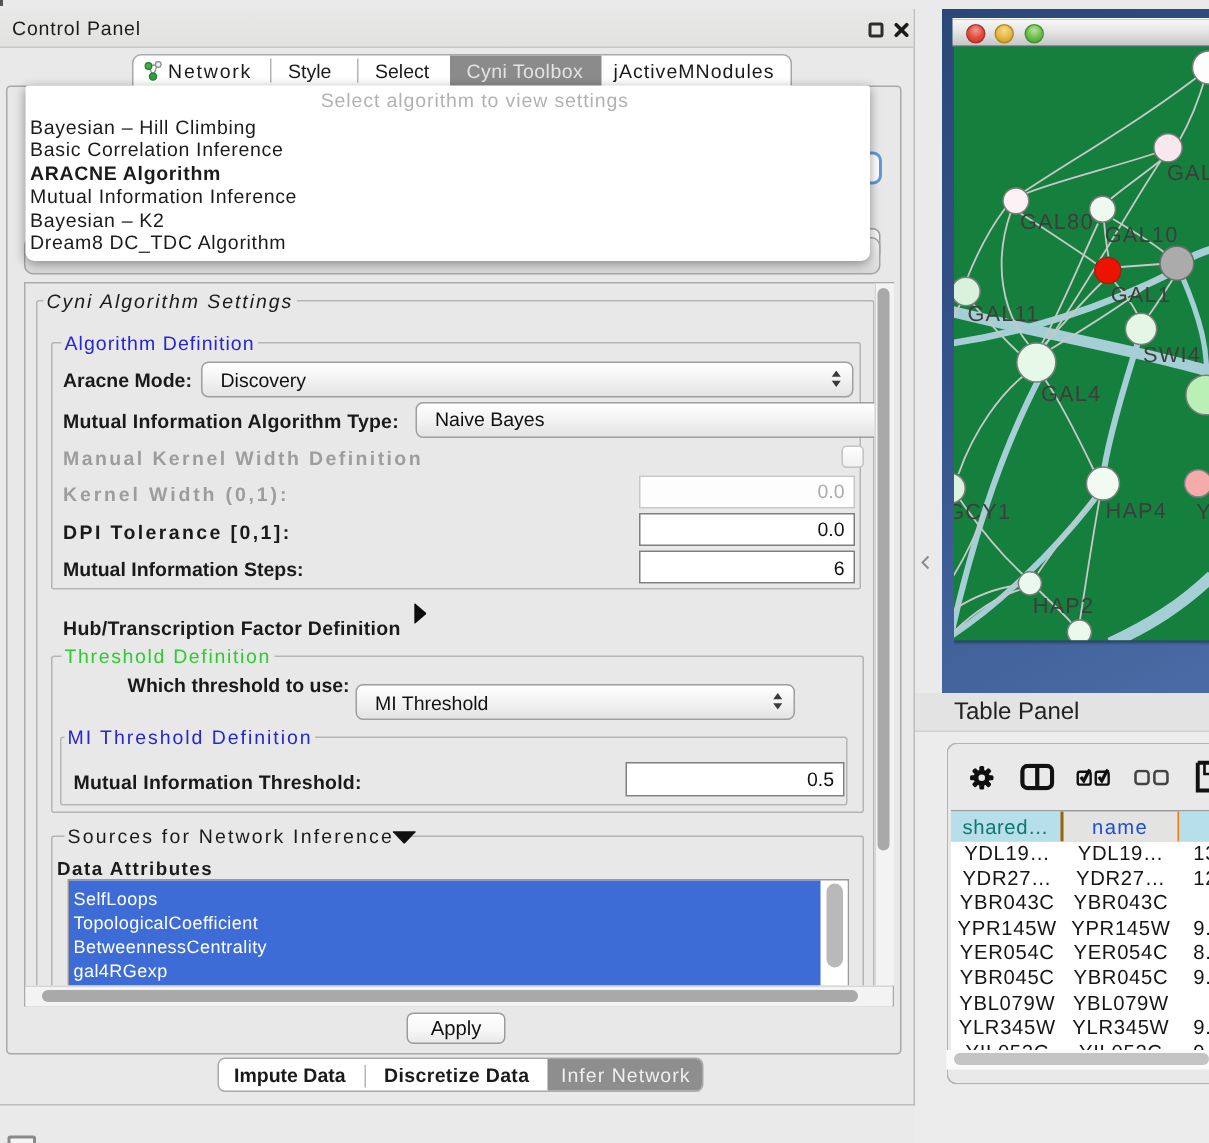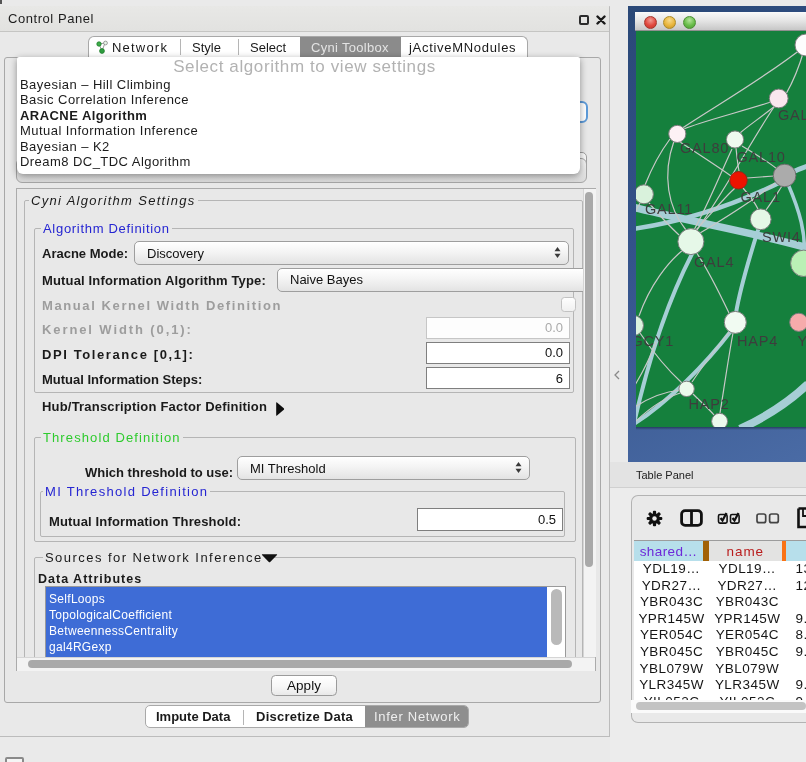--- a/index.html
+++ b/index.html
@@ -86,29 +86,29 @@
         </svg>
     </div>
     <div class="lbl dis" style="left:25px;top:108.5px;letter-spacing:1.6px;">Manual Kernel Width Definition</div>
     <div class="ab" style="left:544px;top:107.5px;width:13px;height:13px;border:1px solid #c2c2c2;border-radius:3.5px;background:linear-gradient(#fefefe,#f0f0f0);"></div>
     <div class="lbl dis" style="left:25px;top:133px;letter-spacing:1.9px;">Kernel Width (0,1):</div>
     <div class="fld" style="left:409px;top:127.5px;width:144px;height:22px;border-color:#c6c6c6;background:#fdfdfd;color:#ababab;box-sizing:border-box;">0.0</div>
     <div class="lbl" style="left:25px;top:158px;letter-spacing:1.6px;">DPI Tolerance [0,1]:</div>
     <div class="fld" style="left:409px;top:152.5px;width:144px;height:22px;box-sizing:border-box;">0.0</div>
     <div class="lbl" style="left:25px;top:183px;">Mutual Information Steps:</div>
     <div class="fld" style="left:409px;top:178px;width:144px;height:22px;box-sizing:border-box;">6</div>
-    <div class="lbl" style="left:25px;top:210px;letter-spacing:0.2px;">Hub/Transcription Factor Definition</div>
+    <div class="lbl" style="left:25px;top:222px;letter-spacing:0.2px;">Hub/Transcription Factor Definition</div>
     <svg class="ab" style="left:258px;top:211.5px;" width="10" height="16" viewBox="0 0 10 16">
         <path d="M1.2 1.8 Q1.2 0.9 2 1.5 L8.8 7.3 Q9.5 8 8.8 8.7 L2 14.5 Q1.2 15.1 1.2 14.2 Z" fill="#0d0d0d"></path>
       </svg>
 
     <div class="grp" style="left:17px;top:248px;width:540px;height:103px;">
       <span class="ttl" style="color:#2ecb2e;left:6px;letter-spacing:1.1px;">Threshold Definition</span>
     </div>
-    <div class="lbl" style="left:68px;top:260px;margin-top:16px;">Which threshold to use:</div>
+    <div class="lbl" style="left:68px;top:260px;">Which threshold to use:</div>
     <div class="combo" style="left:220px;top:267px;width:291px;height:22px;">
       <span class="ct">MI Threshold</span>
       <svg width="7" height="11" viewBox="0 0 7 11">
           <path d="M3.5 0 L6.5 4.2 L0.5 4.2 Z" fill="#3a3a3a"></path>
           <path d="M3.5 11 L6.5 6.8 L0.5 6.8 Z" fill="#3a3a3a"></path>
         </svg>
     </div>
     <div class="grp" style="left:23px;top:302px;width:523px;height:44px;">
       <span class="ttl" style="color:#2525d2;left:2px;letter-spacing:1.3px;">MI Threshold Definition</span>
     </div>
@@ -234,21 +234,21 @@
     <text x="631.5" y="346">GCY1</text>
     <text x="737" y="345.5">HAP4</text>
     <text x="797.5" y="346">Y</text>
     <text x="688.5" y="408.5">HAP2</text>
   </g>
 </svg>
 </div>
 <div class="ab" style="left:636px;top:427px;width:170px;height:3px;background:linear-gradient(rgba(10,20,40,.5),rgba(10,20,40,0));"></div>
 
 <div class="ab" style="left:610px;top:462px;width:196px;height:25px;background:#e3e3e3;border-bottom:1px solid #d0d0d0;"></div>
-<div class="ab" style="left:636px;top:462px;height:25px;display:flex;align-items:center;font-size:11px;color:#222;">Table Panel</div>
+<div class="ab" style="left:636px;top:462px;height:25px;display:flex;align-items:center;font-size:16px;color:#222;">Table Panel</div>
 <div class="ab" style="left:610px;top:488px;width:196px;height:274px;background:#ececec;"></div>
 
 <div class="ab" style="left:631px;top:495px;width:175px;height:228px;background:#e9e9e9;border:1px solid #b3b3b3;border-right:none;border-radius:7px 0 0 7px;box-sizing:border-box;"></div>
 
 <svg class="ab" style="left:645.5px;top:510px;" width="17" height="17" viewBox="0 0 20 20">
   <g fill="#0f0f0f">
     <circle cx="10" cy="10" r="6.3"></circle>
     <g>
       <rect x="8.1" y="0.8" width="3.8" height="5" rx="1.2"></rect>
       <rect x="8.1" y="14.2" width="3.8" height="5" rx="1.2"></rect>
@@ -277,42 +277,42 @@
 <svg class="ab" style="left:756px;top:513px;" width="24" height="11" viewBox="0 0 24 11">
   <rect x="1" y="1" width="8.7" height="8.7" rx="2" fill="none" stroke="#444" stroke-width="1.7"></rect>
   <rect x="13.6" y="1" width="8.7" height="8.7" rx="2" fill="none" stroke="#444" stroke-width="1.7"></rect>
 </svg>
 <svg class="ab" style="left:796px;top:506px;" width="10" height="24" viewBox="0 0 10 24">
   <path d="M2.5 2.5 L10 2.5 M2.5 2.5 L2.5 21 L10 21" fill="none" stroke="#111" stroke-width="2.6"></path>
   <path d="M7 3 L7 10 L10 10" fill="none" stroke="#111" stroke-width="1.8"></path>
 </svg>
 
 <div class="ab" style="left:634px;top:540px;width:172px;height:21px;background:#e3e3e2;border-top:1px solid #9c9c9c;box-sizing:border-box;">
-  <div class="ab" style="left:0;top:0;width:75px;height:21px;background:#b7dfeb;border-right:6px solid #a16207;border-bottom:1px solid #9c9c9c;box-sizing:border-box;display:flex;align-items:center;justify-content:center;font-size:13.5px;letter-spacing:0.4px;color:#6d28d9;">shared…</div>
-  <div class="ab" style="left:75px;top:0;width:76.5px;height:21px;border-right:4px solid #f97316;border-bottom:1px solid #9c9c9c;box-sizing:border-box;display:flex;align-items:center;justify-content:center;font-size:13.5px;letter-spacing:0.9px;color:#b91c1c;">name</div>
+  <div class="ab" style="left:0;top:0;width:75px;height:21px;background:#b7dfeb;border-right:2px solid #a16207;border-bottom:1px solid #9c9c9c;box-sizing:border-box;display:flex;align-items:center;justify-content:center;font-size:13.5px;letter-spacing:0.4px;color:#0f766e;">shared…</div>
+  <div class="ab" style="left:75px;top:0;width:76.5px;height:21px;border-right:1px solid #f97316;border-bottom:1px solid #9c9c9c;box-sizing:border-box;display:flex;align-items:center;justify-content:center;font-size:13.5px;letter-spacing:0.9px;color:#1d4ed8;">name</div>
   <div class="ab" style="left:151.5px;top:0;width:20.5px;height:21px;background:#b7dfeb;border-bottom:1px solid #9c9c9c;box-sizing:border-box;"></div>
 </div>
 
 <div class="ab" style="left:634px;top:561px;width:172px;height:139px;background:#fff;overflow:hidden;font-size:13.5px;letter-spacing:0.45px;color:#161616;">
   <div class="ab" style="left:0;top:0;width:75px;text-align:center;line-height:16.6px;">YDL19…<br>YDR27…<br>YBR043C<br>YPR145W<br>YER054C<br>YBR045C<br>YBL079W<br>YLR345W<br>YIL052C</div>
   <div class="ab" style="left:75px;top:0;width:76.5px;text-align:center;line-height:16.6px;">YDL19…<br>YDR27…<br>YBR043C<br>YPR145W<br>YER054C<br>YBR045C<br>YBL079W<br>YLR345W<br>YIL052C</div>
   <div class="ab" style="left:161.5px;top:0;width:40px;line-height:16.6px;">13<br>12<br>&nbsp;<br>9.<br>8.<br>9.<br>&nbsp;<br>9.<br>9.</div>
 </div>
 
 <div class="ab" style="left:631px;top:700px;width:175px;height:13px;background:#fafafa;"></div>
 <div class="ab" style="left:636px;top:701.5px;width:170px;height:8px;background:#c3c3c3;border-radius:4px;"></div>
 
 <div class="ab" style="left:569px;top:101px;width:19px;height:22px;border:2.5px solid #5d9ad8;border-radius:6px;background:#fff;box-sizing:border-box;"></div>
 <div class="ab" style="left:563px;top:152px;width:24px;height:22px;border:1px solid #9f9f9f;border-radius:5px;background:linear-gradient(#fdfdfd,#e8e8e8);box-sizing:border-box;"></div>
 <div class="ab" style="left:16px;top:158px;width:571px;height:25px;border:1px solid #a5a5a5;border-radius:6px;background:linear-gradient(#f5f5f5,#d9d9d9);box-sizing:border-box;"></div>
 
 <div class="ab" style="left:17px;top:57px;width:563px;height:117px;background:#fff;border-radius:2px 2px 6px 6px;
      box-shadow:0 2px 7px rgba(0,0,0,.4);"></div>
-<div class="ab" style="left:23px;top:59px;width:563px;height:15px;display:flex;align-items:center;justify-content:center;
-     font-size:17px;letter-spacing:0.6px;color:#b2b2b2;">Select algorithm to view settings</div>
+<div class="ab" style="left:35px;top:59px;width:563px;height:15px;display:flex;align-items:center;justify-content:center;
+     font-size:13px;letter-spacing:0.6px;color:#b2b2b2;">Select algorithm to view settings</div>
 <div class="ab" style="left:20px;top:76.5px;width:556px;font-size:13px;letter-spacing:0.45px;color:#1b1b1b;line-height:15.6px;">
 Bayesian – Hill Climbing<br>
 Basic Correlation Inference<br>
 <b>ARACNE Algorithm</b><br>
 Mutual Information Inference<br>
 Bayesian – K2<br>
 Dream8 DC_TDC Algorithm
 </div>
 
 </body></html>

